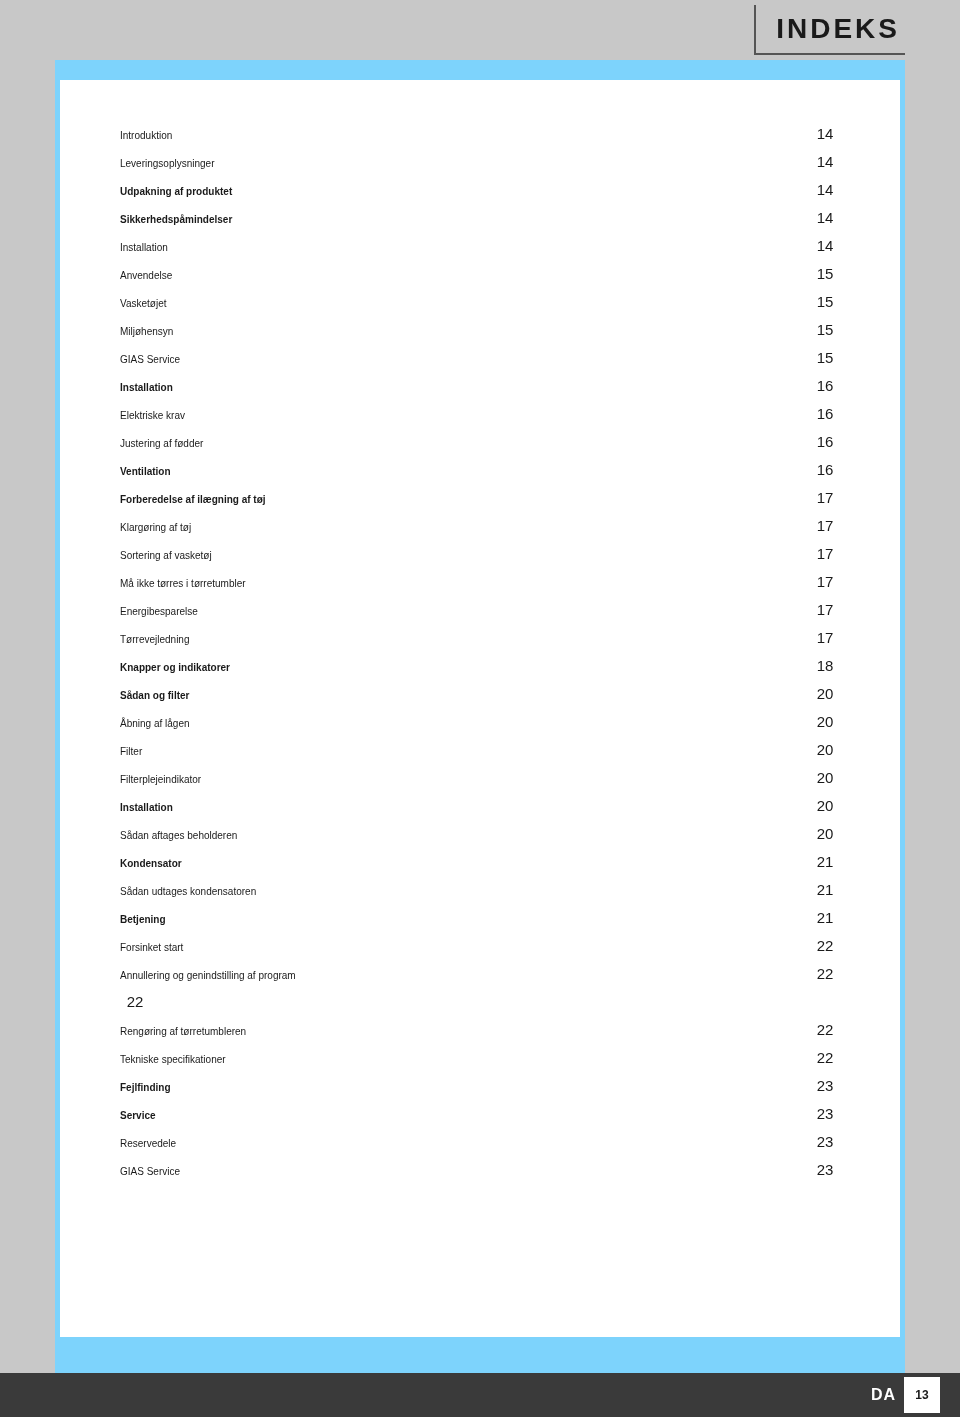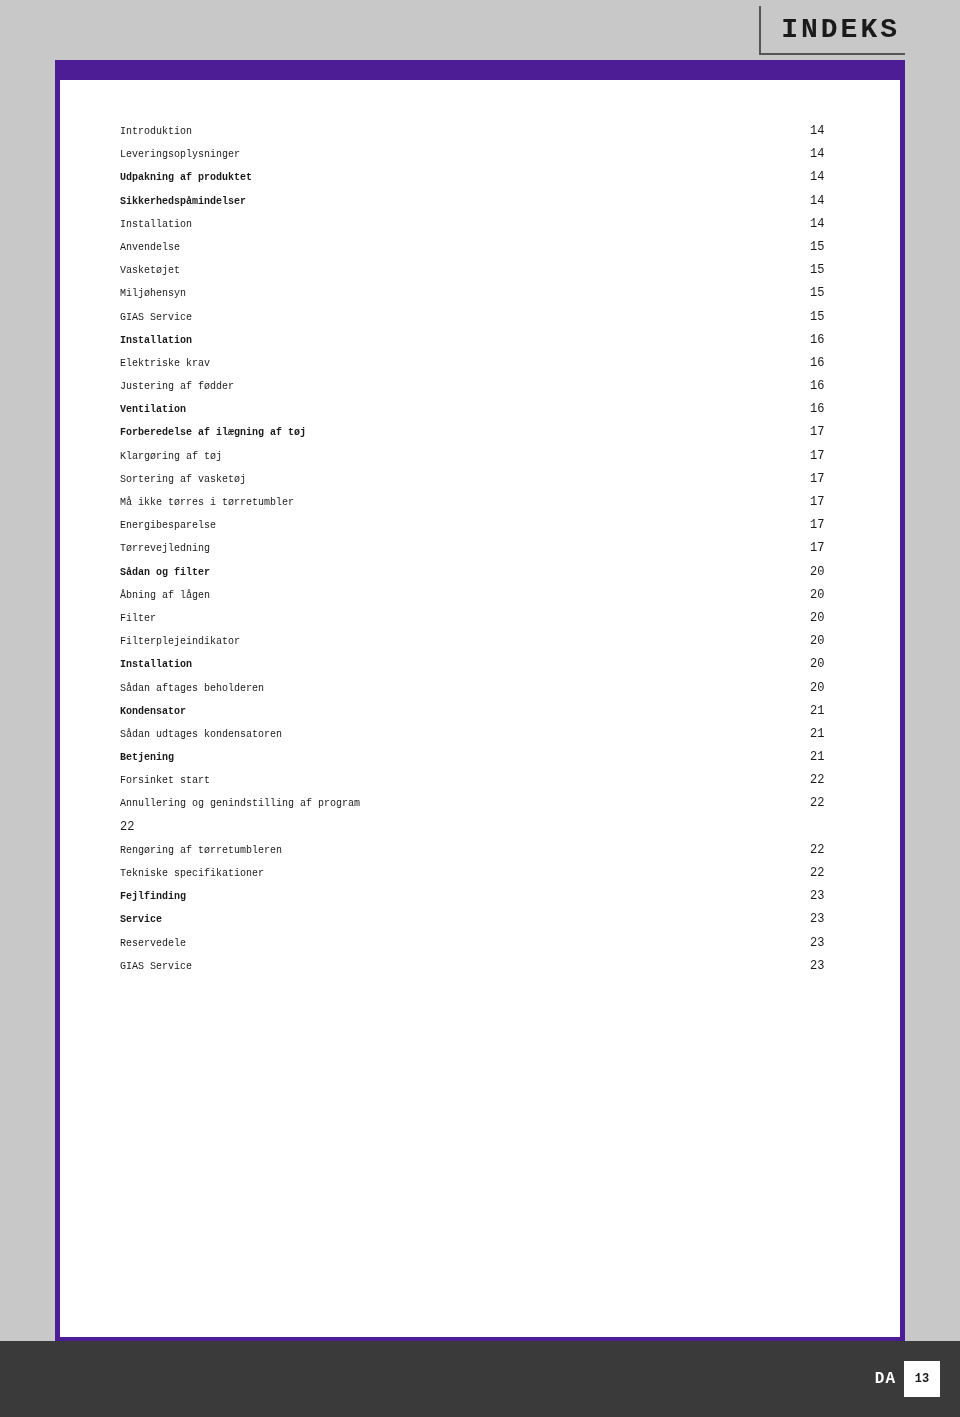--- a/index.html
+++ b/index.html
@@ -8,23 +8,22 @@
       width: 960px;
       min-height: 1417px;
       background: #c8c8c8;
       font-family: Arial, Helvetica, sans-serif;
       position: relative;
     }
 
     .page-container {
       width: 960px;
       min-height: 1417px;
-      background: #4c1d95;
+      background: #7dd3fc;
       position: relative;
-      font-family: Liberation Mono, monospace;
     }
 
     
     .header-bar {
       position: absolute;
       top: 0;
       left: 0;
       right: 0;
       height: 60px;
       background: #c8c8c8;
@@ -77,33 +76,33 @@
     .index-label {
       font-size: 10px;
       color: #1a1a1a;
     }
 
     .index-label.bold {
       font-weight: bold;
     }
 
     .index-page {
-      font-size: 12px;
+      font-size: 15px;
       color: #1a1a1a;
       min-width: 30px;
-      text-align: left;
+      text-align: center;
     }
 
     
     .bottom-bar {
       position: absolute;
       bottom: 0;
       left: 0;
       right: 0;
-      height: 76px;
+      height: 44px;
       background: #3a3a3a;
       display: flex;
       align-items: center;
       justify-content: flex-end;
       padding-right: 20px;
     }
 
     .lang-badge {
       background: #3a3a3a;
       color: white;
@@ -232,20 +231,24 @@
         </div>
         <div class="index-row">
           <span class="index-label">Energibesparelse</span>
           <span class="index-page">17</span>
         </div>
         <div class="index-row">
           <span class="index-label">Tørrevejledning</span>
           <span class="index-page">17</span>
         </div>
         <div class="index-row">
+          <span class="index-label bold">Knapper og indikatorer</span>
+          <span class="index-page">18</span>
+        </div>
+        <div class="index-row">
           <span class="index-label bold">Sådan og filter</span>
           <span class="index-page">20</span>
         </div>
         <div class="index-row">
           <span class="index-label">Åbning af lågen</span>
           <span class="index-page">20</span>
         </div>
         <div class="index-row">
           <span class="index-label">Filter</span>
           <span class="index-page">20</span>

